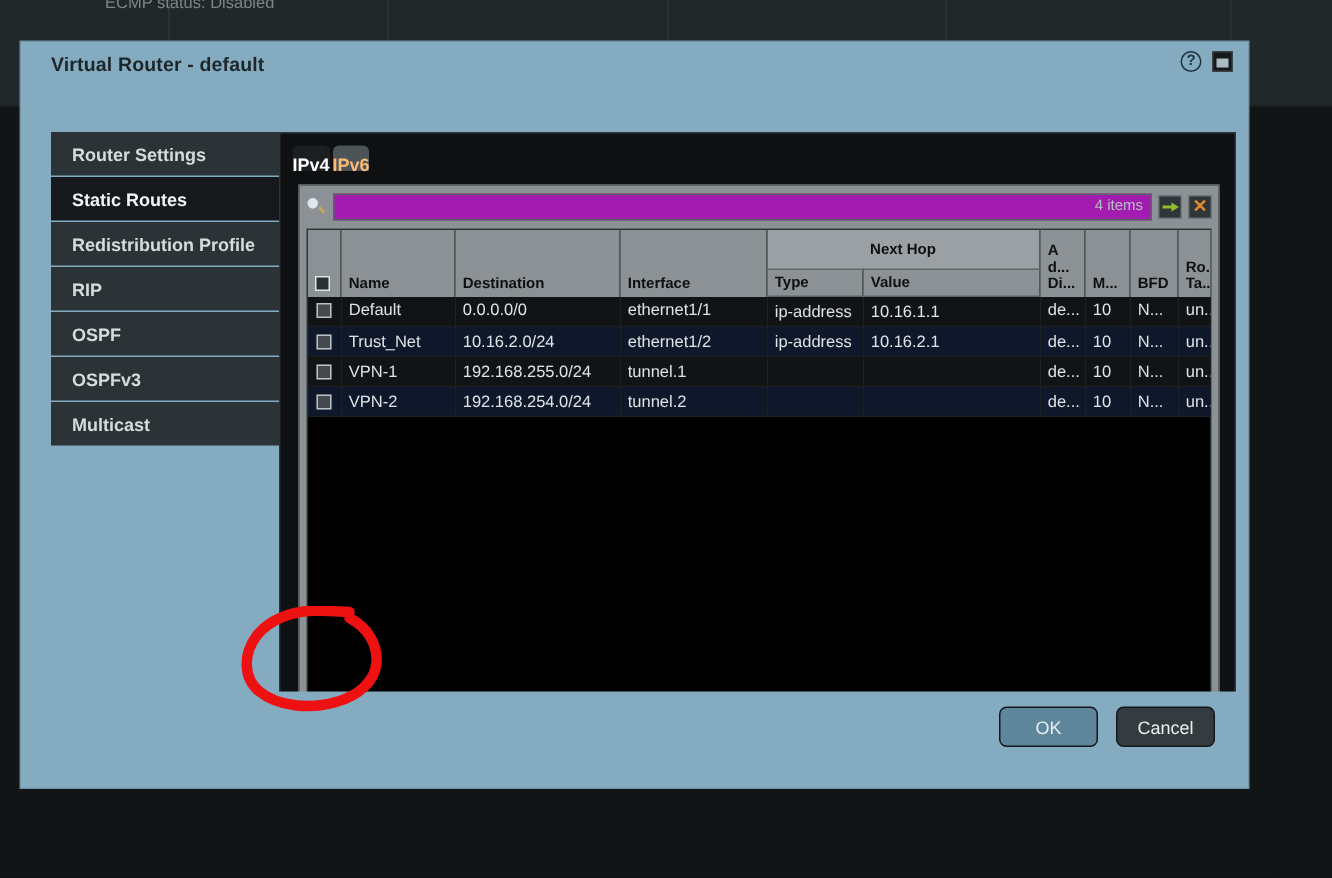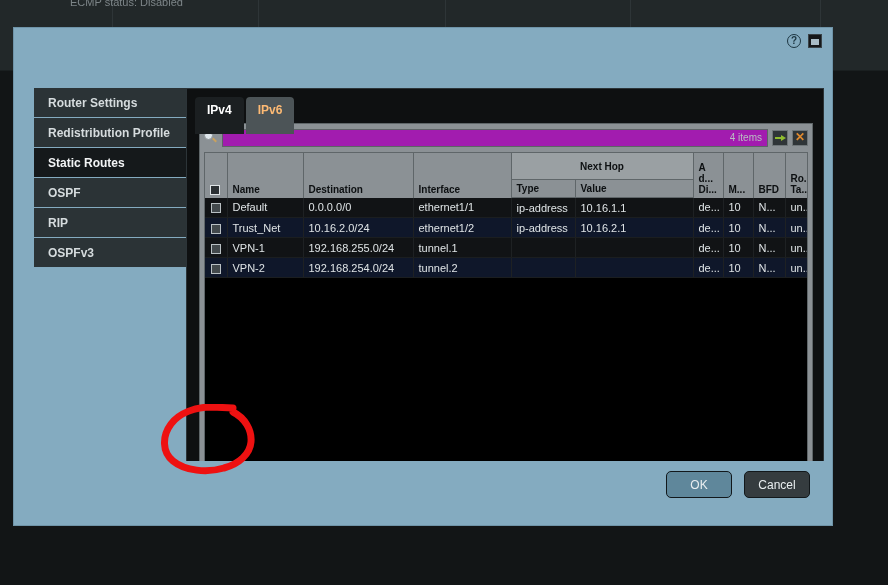--- a/index.html
+++ b/index.html
@@ -151,22 +151,22 @@
   }
   .tabs {
     position: absolute;
     left: 8px; top: 8px;
     display: flex;
     gap: 2px;
     height: 26px;
     z-index: 3;
   }
   .tab {
-    padding: 0 12px;
-    height: 37px;
+    padding: 0 0;
+    height: 17px;
     line-height: 26px;
     font-size: 12px;
     font-weight: bold;
     border-radius: 4px 4px 0 0;
     cursor: pointer;
     color: #d8dee0;
   }
   .tab.active {
     background: #1b1f21;
     color: #ffffff;
@@ -472,35 +472,37 @@
     <div class="bg-col-div" style="left:445px"></div>
     <div class="bg-col-div" style="left:630px"></div>
     <div class="bg-col-div" style="left:820px"></div>
     <div class="bg-status-text">ECMP status: Disabled</div>
   </div>
 </div>
 
 <div class="dialog">
 
   <div class="dialog-titlebar">
+    <div class="dialog-title">Virtual Router - default</div>
     <div class="titlebar-icons">
       <div class="ic-help">?</div>
       <div class="ic-window"></div>
     </div>
   </div>
 
   <div class="dialog-body">
 
     <div class="side-nav">
       <div class="nav-item">Router Settings</div>
+      <div class="nav-item selected">Static Routes</div>
       <div class="nav-item">Redistribution Profile</div>
-      <div class="nav-item selected">Static Routes</div>
+      <div class="nav-item">RIP</div>
       <div class="nav-item">OSPF</div>
-      <div class="nav-item">RIP</div>
       <div class="nav-item">OSPFv3</div>
+      <div class="nav-item">Multicast</div>
     </div>
 
     <div class="content-panel">
 
       <div class="tabs">
         <div class="tab active">IPv4</div>
         <div class="tab inactive">IPv6</div>
       </div>
 
       <div class="table-frame">

